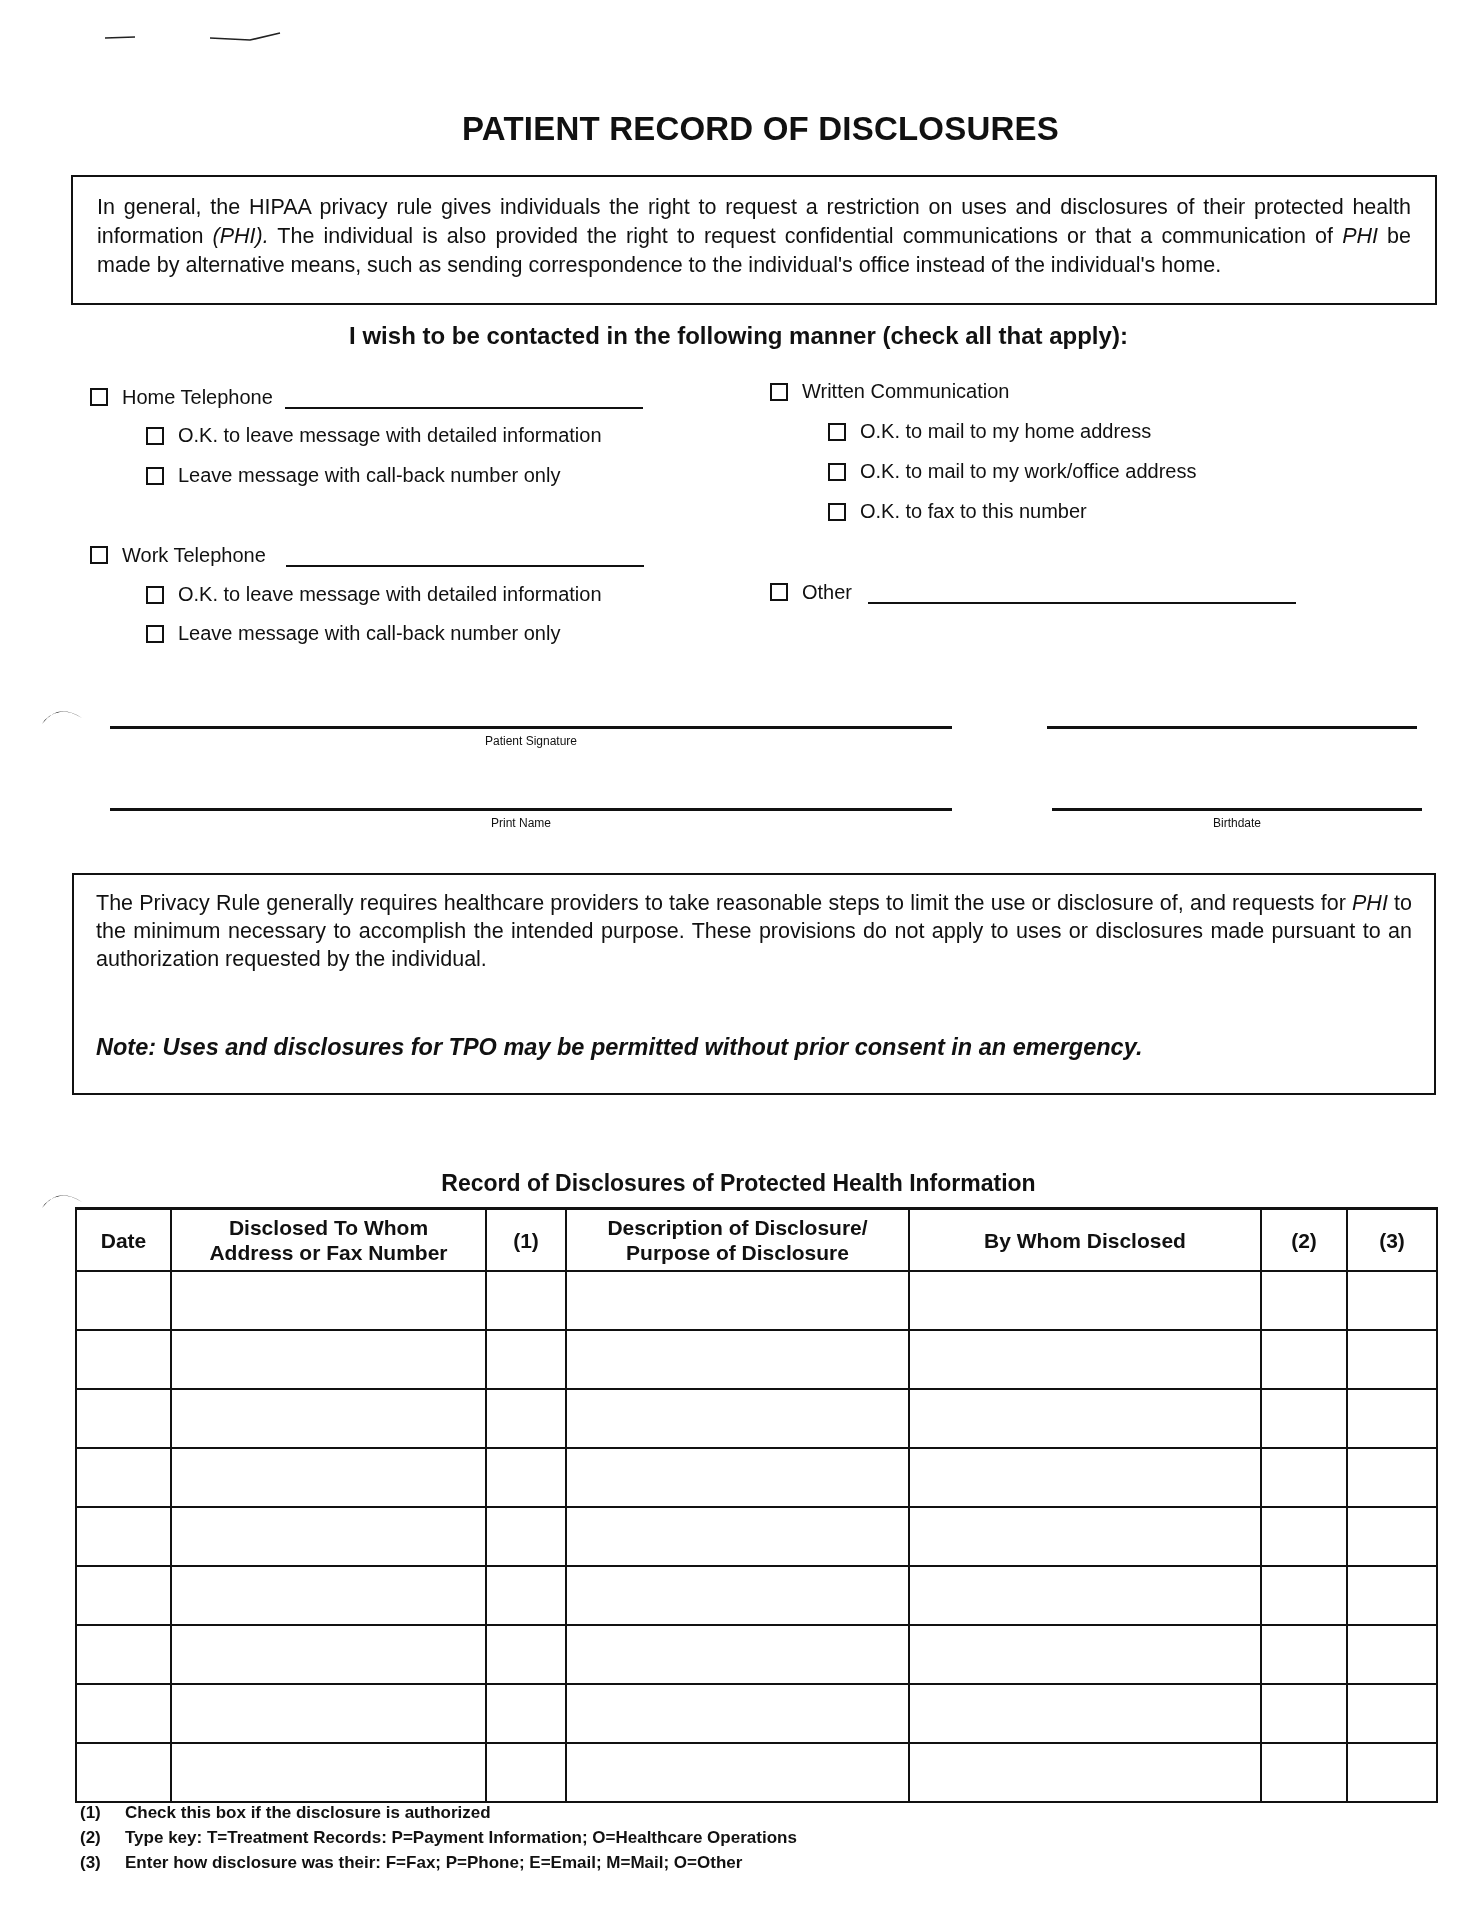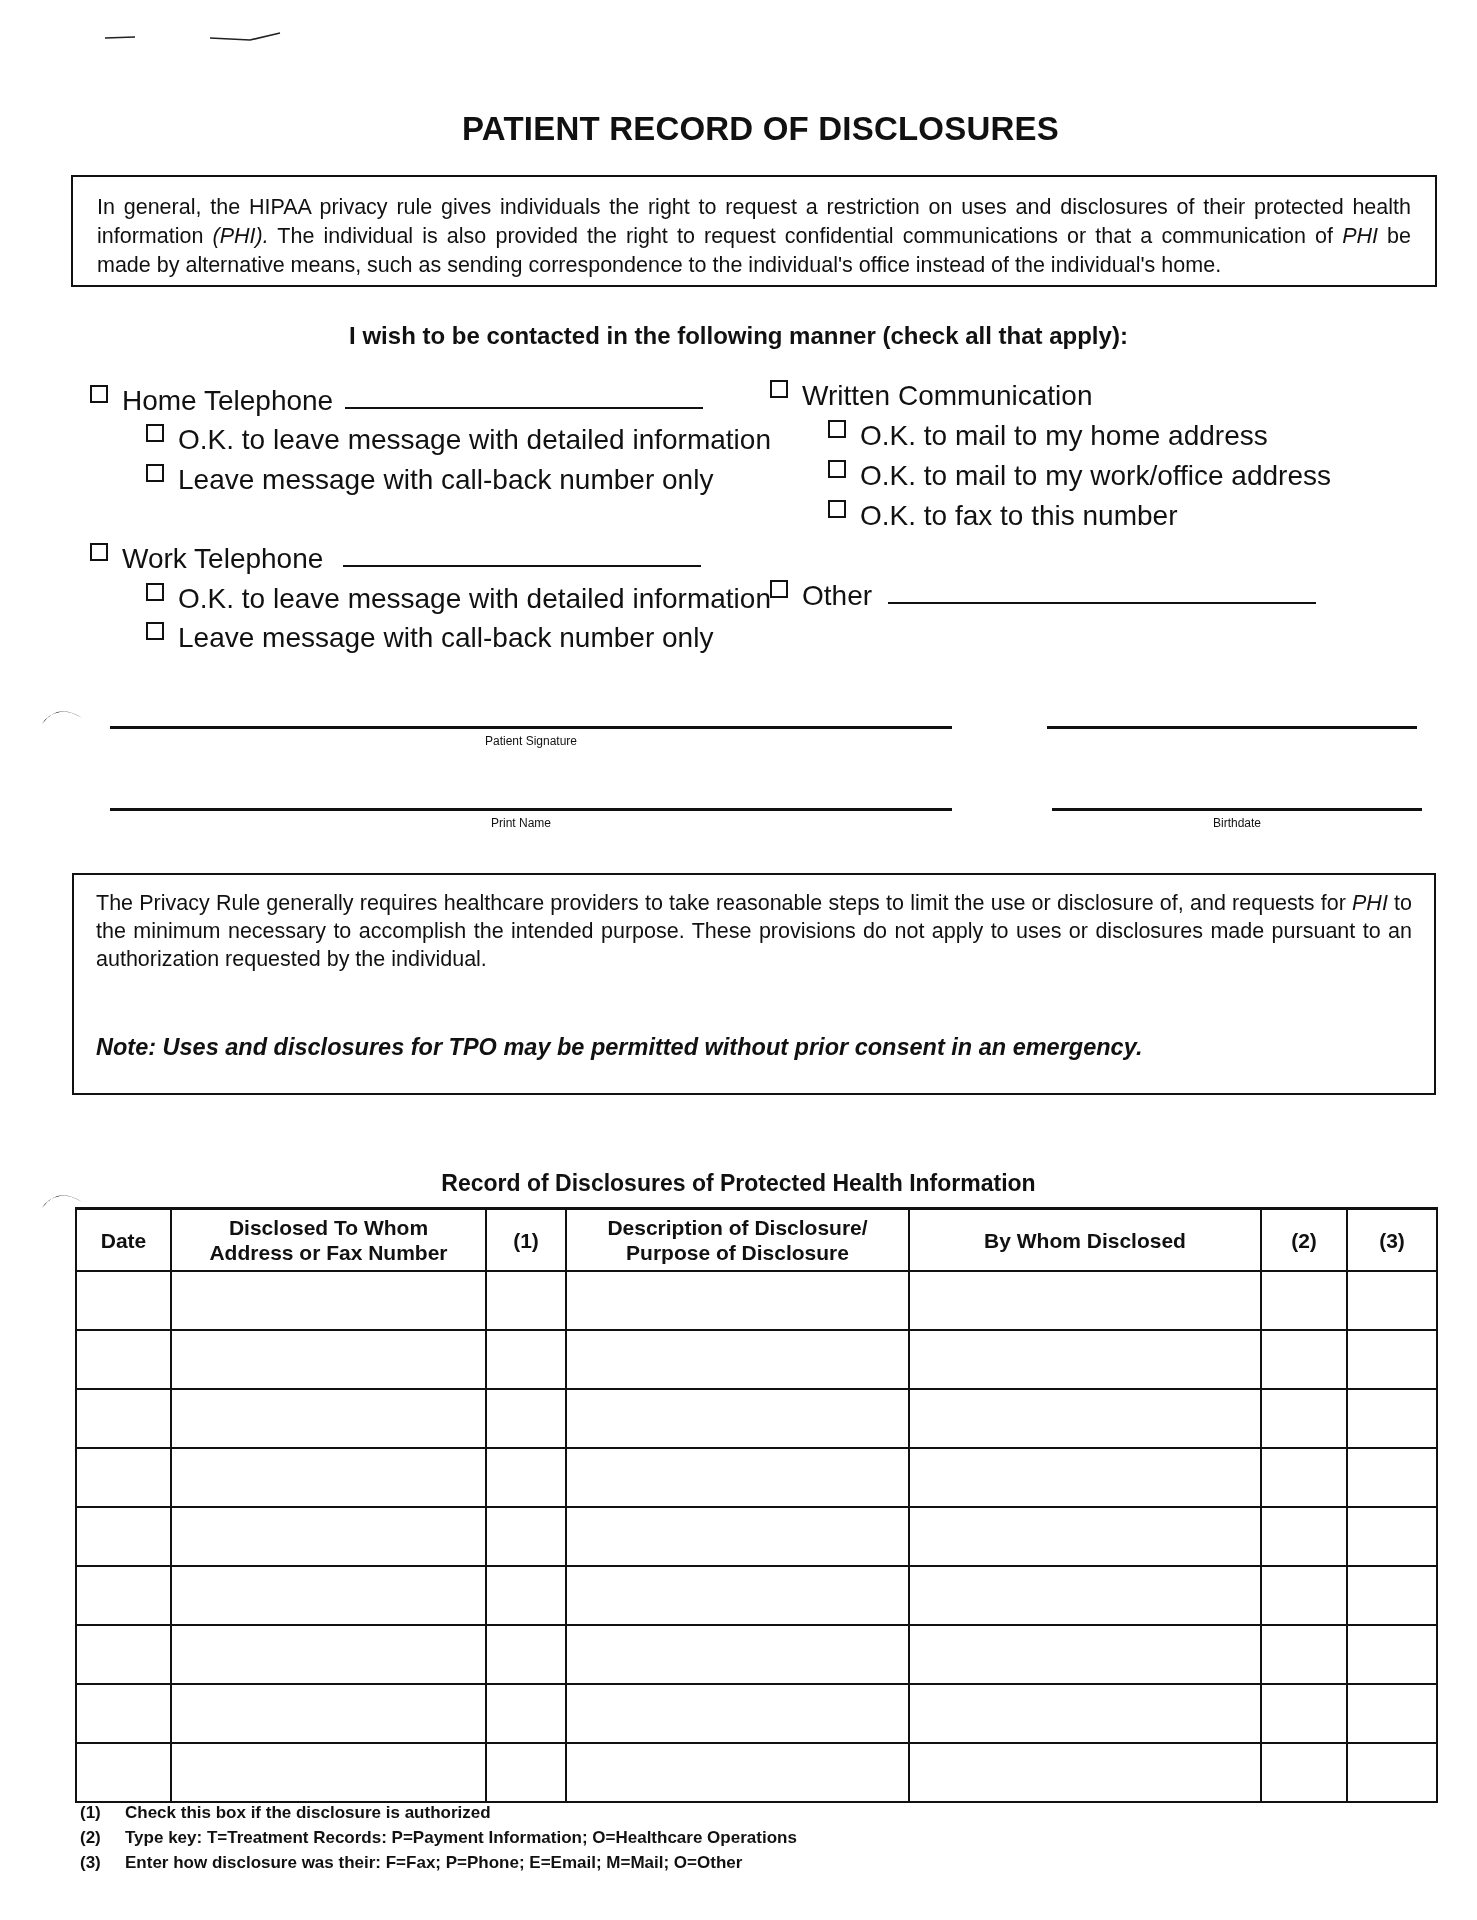--- a/index.html
+++ b/index.html
@@ -2,26 +2,26 @@
 <html><head>
 <meta charset="utf-8">
 <style>
   html, body { margin: 0; padding: 0; background: #ffffff; }
   body { width: 1477px; height: 1920px; position: relative; overflow: hidden;
          font-family: "Liberation Sans", "DejaVu Sans", sans-serif; color: #111; }
   .abs { position: absolute; }
   .title { left: 0; width: 1477px; top: 110px; text-align: center;
            font-size: 33px; font-weight: bold; letter-spacing: 0.2px; margin-left: 22px; }
   .box { border: 2px solid #111; box-sizing: border-box; }
-  .box1 { left: 71px; top: 175px; width: 1366px; height: 112px; padding: 16px 24px 0 24px;
+  .box1 { left: 71px; top: 175px; width: 1366px; height: 130px; padding: 16px 24px 0 24px;
           font-size: 21.5px; line-height: 29px; text-align: justify; }
   .box1 p { margin: 0; }
   .contact-head { left: 0; width: 1477px; top: 322px; text-align: center;
                   font-size: 24px; font-weight: bold; }
-  .cb-row { position: absolute; display: flex; font-size: 28px; white-space: nowrap; }
+  .cb-row { position: absolute; display: flex; align-items: center; font-size: 20px; white-space: nowrap; }
   .cb { width: 18px; height: 18px; border: 2.5px solid #111; box-sizing: border-box;
         margin-right: 14px; flex: none; background: #fff; }
   .fill-line { display: inline-block; border-bottom: 2.5px solid #111; height: 22px; margin-left: 12px; }
   .sig-line { position: absolute; border-top: 3px solid #111; }
   .sig-label { position: absolute; font-size: 12px; font-weight: normal; text-align: center; }
   .box2 { left: 72px; top: 873px; width: 1364px; height: 222px; padding: 14px 22px 0 22px;
           font-size: 21.5px; line-height: 28px; text-align: justify; }
   .box2 p { margin: 0; }
   .box2 .gap { height: 28px; }
   .box2 .note { font-weight: bold; font-style: italic; font-size: 23.5px; margin-top: 32px; }

